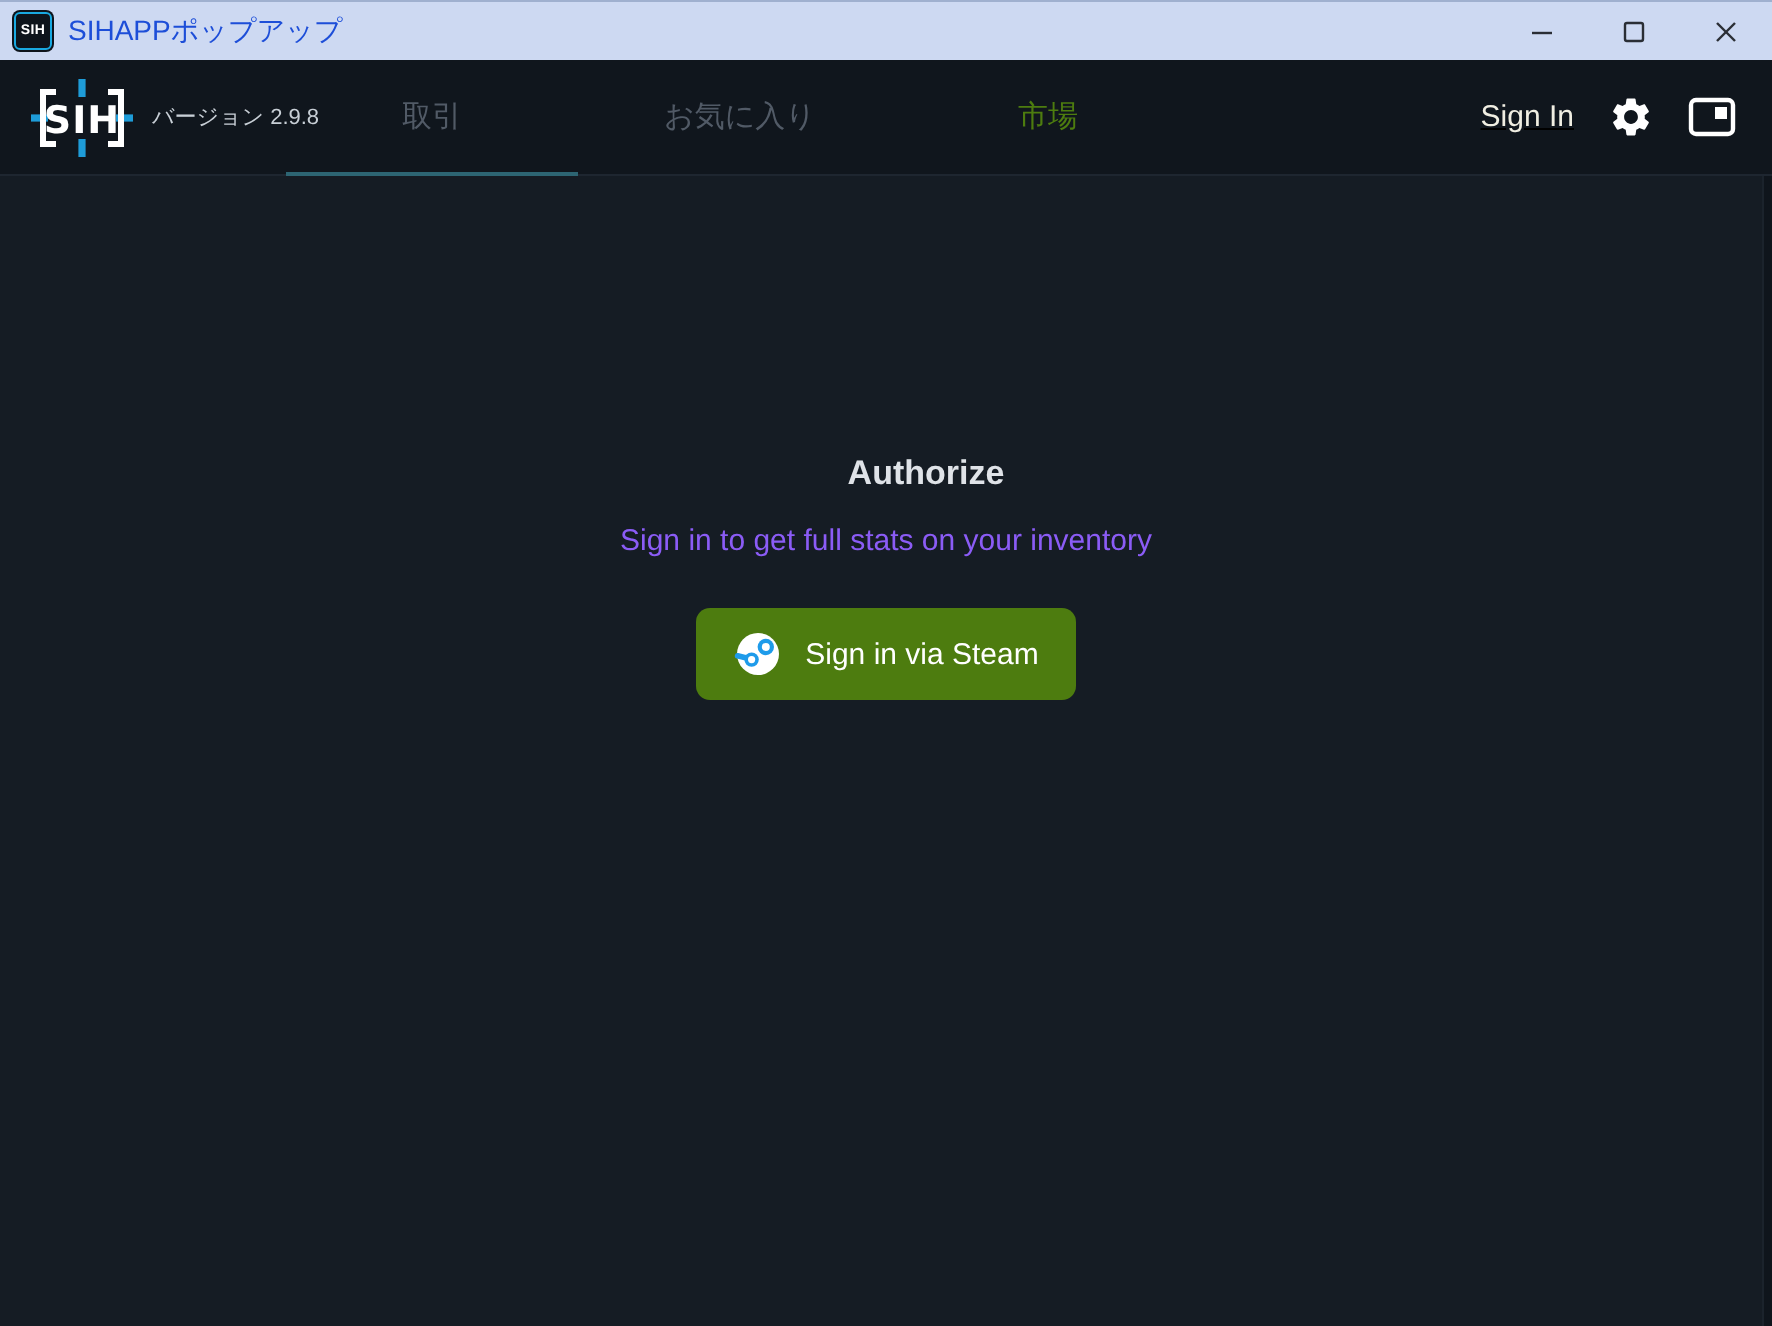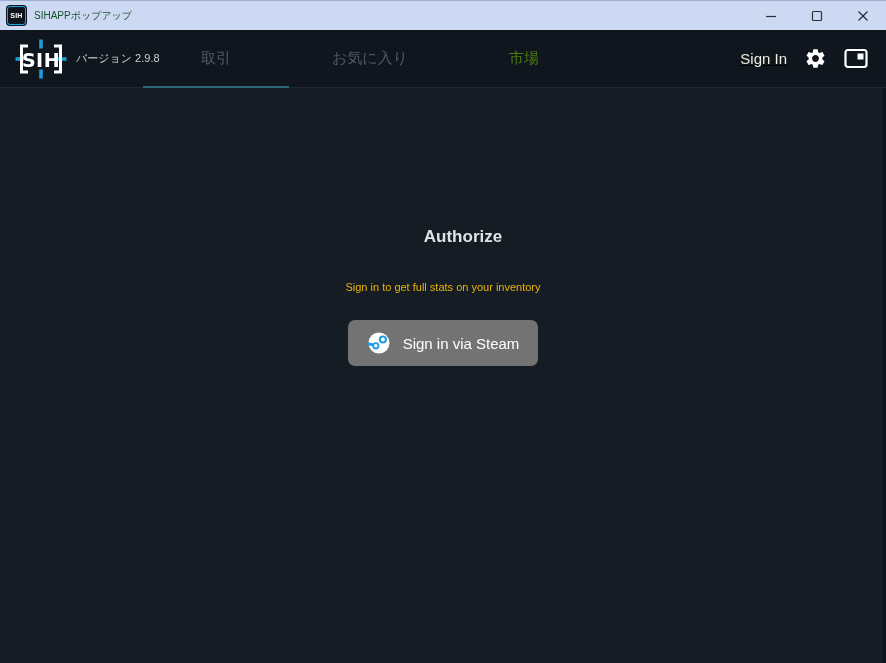--- a/index.html
+++ b/index.html
@@ -27,22 +27,22 @@
     border-radius: 3px;
     color: #ffffff;
     font-size: 7px;
     font-weight: bold;
     display: flex; align-items: center; justify-content: center;
     letter-spacing: 0.2px;
     margin-right: 8px;
     box-shadow: 0 0 0 1px #0e141b;
   }
   .titlebar-title {
-    font-size: 10px;
-    color: #14532d;
+    font-size: 14px;
+    color: #1d4ed8;
   }
   .titlebar-controls {
     margin-left: auto;
     display: flex;
     height: 100%;
   }
   .tb-btn {
     width: 46px; height: 30px;
     background: transparent;
     border: none;
@@ -126,29 +126,29 @@
     padding-top: 137px;
   }
   .main-heading {
     font-size: 17px;
     font-weight: bold;
     color: #dfe3e8;
     line-height: 24px;
     margin-left: 40px;
   }
   .main-subtitle {
-    margin-top: 28px;
-    font-size: 11px;
-    color: #eab308;
+    margin-top: 12px;
+    font-size: 15px;
+    color: #8b5cf6;
     line-height: 20px;
   }
   .steam-btn {
     margin-top: 23px;
     width: 190px; height: 46px;
-    background: #737373;
+    background: #4d7c0f;
     border: none;
     border-radius: 7px;
     color: #ffffff;
     font-size: 15px;
     font-weight: 500;
     display: inline-flex;
     align-items: center;
     justify-content: center;
     gap: 12px;
     cursor: pointer;

